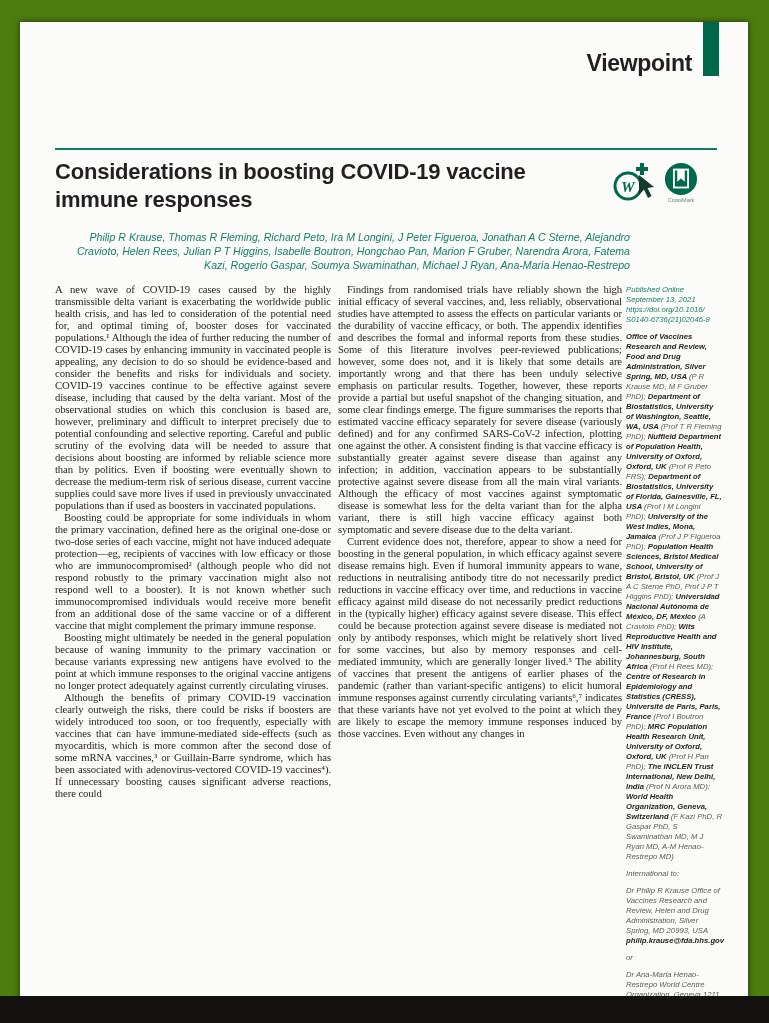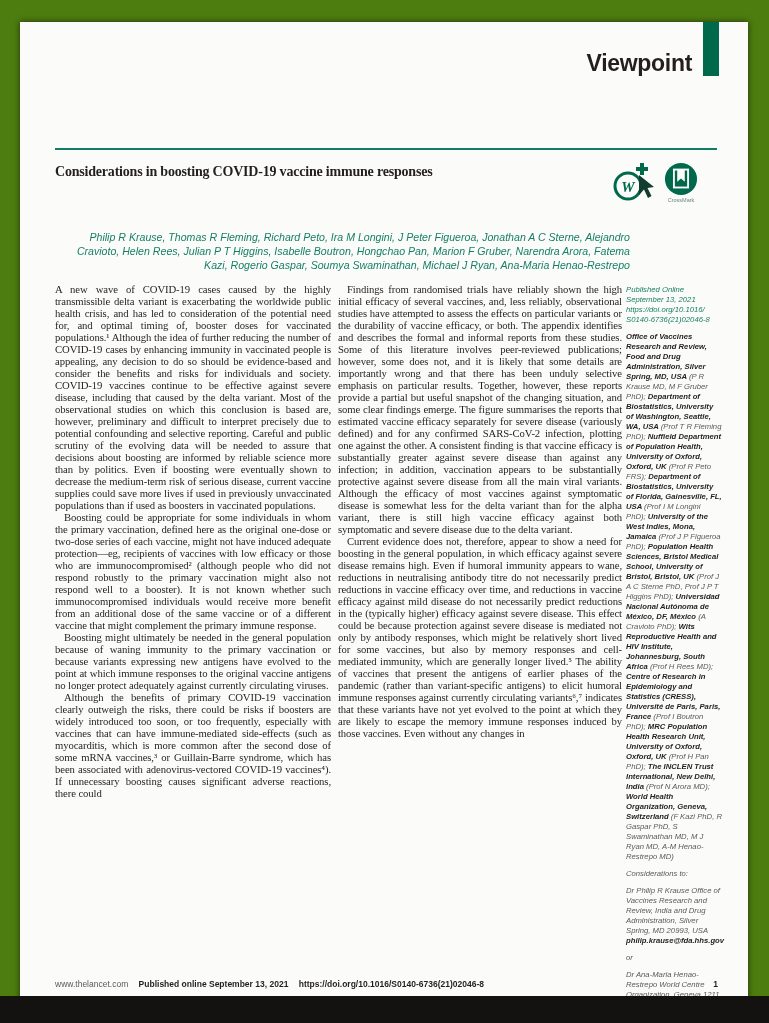--- a/index.html
+++ b/index.html
@@ -9,21 +9,21 @@
         box-shadow:0 0 6px rgba(0,0,0,.6);}
 
   
   .green-bar{position:absolute;left:683px;top:0;width:16px;height:54px;background:#00694b;}
   .section-label{position:absolute;right:56px;top:28px;font-size:23px;font-weight:bold;
                  color:#231f20;letter-spacing:-.3px;}
   .rule{position:absolute;left:35px;top:126px;width:662px;height:2px;background:#0e7d63;border:0;margin:0;}
 
   
   .title{position:absolute;left:35px;top:136px;width:545px;margin:0;
-         font-size:14px;line-height:28px;font-weight:bold;color:#231f20;letter-spacing:-.2px;font-family:Liberation Serif, serif;}
+         font-size:22px;line-height:28px;font-weight:bold;color:#231f20;letter-spacing:-.2px;}
   .title-icons{position:absolute;left:592px;top:140px;width:110px;display:flex;gap:10px;align-items:flex-start;}
   .crossmark-wrap{display:flex;flex-direction:column;align-items:center;cursor:pointer;}
   .crossmark-label{font-size:5.5px;color:#6a8a80;margin-top:1px;}
 
   .authors{position:absolute;left:35px;top:208px;width:575px;margin:0;
            font-style:italic;font-size:10.6px;line-height:14px;color:#157f66;text-align:right;}
 
   
   .col{position:absolute;top:261px;color:#231f20;
        font-family:"Liberation Serif","DejaVu Serif",serif;
@@ -85,27 +85,21 @@
         <p class="indent">Boosting might ultimately be needed in the general population because of waning immunity to the primary vaccination or because variants expressing new antigens have evolved to the point at which immune responses to the original vaccine antigens no longer protect adequately against currently circulating viruses.</p>
         <p class="indent">Although the benefits of primary COVID-19 vaccination clearly outweigh the risks, there could be risks if boosters are widely introduced too soon, or too frequently, especially with vaccines that can have immune-mediated side-effects (such as myocarditis, which is more common after the second dose of some mRNA vaccines,³ or Guillain-Barre syndrome, which has been associated with adenovirus-vectored COVID-19 vaccines⁴). If unnecessary boosting causes significant adverse reactions, there could</p>
       </div>
     <div class="col col-2">
         <p class="indent">Findings from randomised trials have reliably shown the high initial efficacy of several vaccines, and, less reliably, observational studies have attempted to assess the effects on particular variants or the durability of vaccine efficacy, or both. The appendix identifies and describes the formal and informal reports from these studies. Some of this literature involves peer-reviewed publications; however, some does not, and it is likely that some details are importantly wrong and that there has been unduly selective emphasis on particular results. Together, however, these reports provide a partial but useful snapshot of the changing situation, and some clear findings emerge. The figure summarises the reports that estimated vaccine efficacy separately for severe disease (variously defined) and for any confirmed SARS-CoV-2 infection, plotting one against the other. A consistent finding is that vaccine efficacy is substantially greater against severe disease than against any infection; in addition, vaccination appears to be substantially protective against severe disease from all the main viral variants. Although the efficacy of most vaccines against symptomatic disease is somewhat less for the delta variant than for the alpha variant, there is still high vaccine efficacy against both symptomatic and severe disease due to the delta variant.</p>
         <p class="indent">Current evidence does not, therefore, appear to show a need for boosting in the general population, in which efficacy against severe disease remains high. Even if humoral immunity appears to wane, reductions in neutralising antibody titre do not necessarily predict reductions in vaccine efficacy over time, and reductions in vaccine efficacy against mild disease do not necessarily predict reductions in the (typically higher) efficacy against severe disease. This effect could be because protection against severe disease is mediated not only by antibody responses, which might be relatively short lived for some vaccines, but also by memory responses and cell-mediated immunity, which are generally longer lived.⁵ The ability of vaccines that present the antigens of earlier phases of the pandemic (rather than variant-specific antigens) to elicit humoral immune responses against currently circulating variants⁶,⁷ indicates that these variants have not yet evolved to the point at which they are likely to escape the memory immune responses induced by those vaccines. Even without any changes in</p>
       </div>
     <aside class="sidebar">
         <div class="side-block green"><span class="seg">Published Online September 13, 2021 https://doi.org/10.1016/ S0140-6736(21)02046-8</span></div>
         <div class="side-block plain"><span class="seg-b">Office of Vaccines Research and Review, Food and Drug Administration, Silver Spring, MD, USA </span><span class="seg">(P R Krause MD, M F Gruber PhD); </span><span class="seg-b">Department of Biostatistics, University of Washington, Seattle, WA, USA </span><span class="seg">(Prof T R Fleming PhD); </span><span class="seg-b">Nuffield Department of Population Health, University of Oxford, Oxford, UK </span><span class="seg">(Prof R Peto FRS); </span><span class="seg-b">Department of Biostatistics, University of Florida, Gainesville, FL, USA </span><span class="seg">(Prof I M Longini PhD); </span><span class="seg-b">University of the West Indies, Mona, Jamaica </span><span class="seg">(Prof J P Figueroa PhD); </span><span class="seg-b">Population Health Sciences, Bristol Medical School, University of Bristol, Bristol, UK </span><span class="seg">(Prof J A C Sterne PhD, Prof J P T Higgins PhD); </span><span class="seg-b">Universidad Nacional Autónoma de México, DF, México </span><span class="seg">(A Cravioto PhD); </span><span class="seg-b">Wits Reproductive Health and HIV Institute, Johannesburg, South Africa </span><span class="seg">(Prof H Rees MD); </span><span class="seg-b">Centre of Research in Epidemiology and Statistics (CRESS), Université de Paris, Paris, France </span><span class="seg">(Prof I Boutron PhD); </span><span class="seg-b">MRC Population Health Research Unit, University of Oxford, Oxford, UK </span><span class="seg">(Prof H Pan PhD); </span><span class="seg-b">The INCLEN Trust International, New Delhi, India </span><span class="seg">(Prof N Arora MD); </span><span class="seg-b">World Health Organization, Geneva, Switzerland </span><span class="seg">(F Kazi PhD, R Gaspar PhD, S Swaminathan MD, M J Ryan MD, A-M Henao-Restrepo MD)</span></div>
-        <div class="side-block plain"><span class="seg">Considerations to:</span></div>
-        <div class="side-block plain"><span class="seg">Dr Philip R Krause Office of Vaccines Research and Review, India and Drug Administration, Silver Spring, MD 20993, USA </span><span class="seg-b side-link">philip.krause@fda.hhs.gov</span></div>
+        <div class="side-block plain"><span class="seg">International to:</span></div>
+        <div class="side-block plain"><span class="seg">Dr Philip R Krause Office of Vaccines Research and Review, Helen and Drug Administration, Silver Spring, MD 20993, USA </span><span class="seg-b side-link">philip.krause@fda.hhs.gov</span></div>
         <div class="side-block plain"><span class="seg">or</span></div>
         <div class="side-block plain"><span class="seg">Dr Ana-Maria Henao-Restrepo World Centre Organization, Geneva 1211, Switzerland </span><span class="seg-b side-link">henaorestropa@who.int</span></div>
       </aside>
 
-    <div class="footer">
-      <span class="site">www.thelancet.com</span>
-      <span class="b">Published online September 13, 2021</span>
-      <span class="b doi">https://doi.org/10.1016/S0140-6736(21)02046-8</span>
-      <span class="pageno">1</span>
-    </div>
 
   </div>
 </div>
 
 </body></html>

